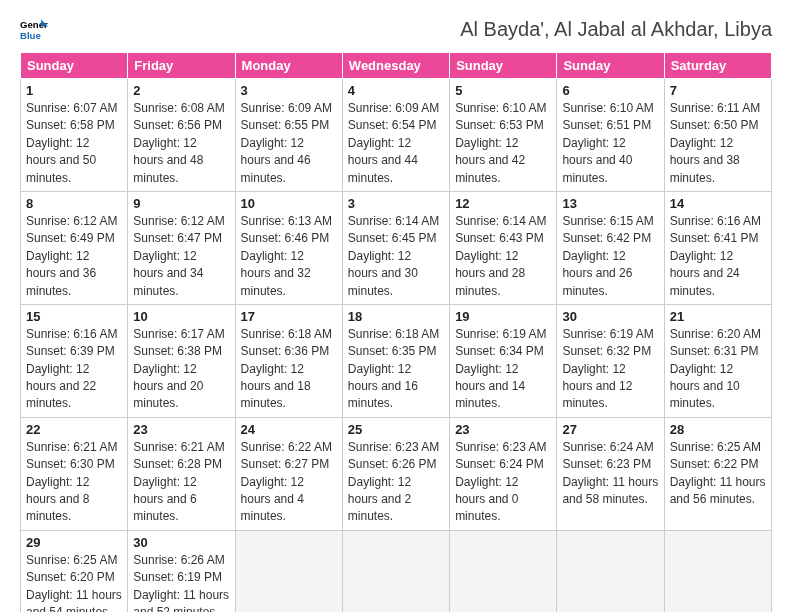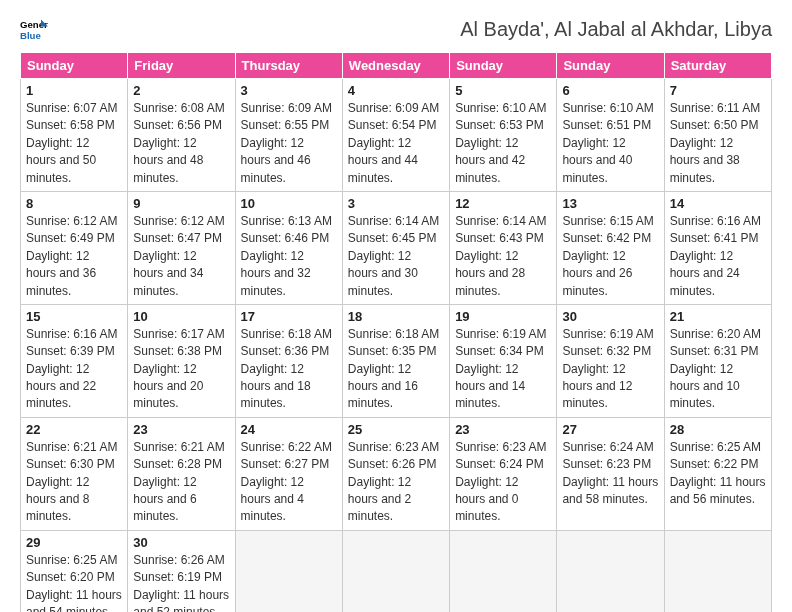--- a/index.html
+++ b/index.html
@@ -97,21 +97,21 @@
     <div class="title-block">
       <div class="location-title">Al Bayda', Al Jabal al Akhdar, Libya</div>
     </div>
   </div>
 
   <table class="calendar">
     <thead>
       <tr id="dow-row">
       <th>Sunday</th>
           <th>Friday</th>
-          <th>Thursday</th>
+          <th>Monday</th>
           <th>Wednesday</th>
           <th>Sunday</th>
           <th>Sunday</th>
           <th>Saturday</th>
         </tr>
     </thead>
     <tbody id="calendar-body">
     <tr>
           <td><span class="day-number">1</span><span class="day-info">Sunrise: 6:07 AM<br>Sunset: 6:58 PM<br>Daylight: 12 hours and 50 minutes.</span></td>
           <td><span class="day-number">2</span><span class="day-info">Sunrise: 6:08 AM<br>Sunset: 6:56 PM<br>Daylight: 12 hours and 48 minutes.</span></td>

